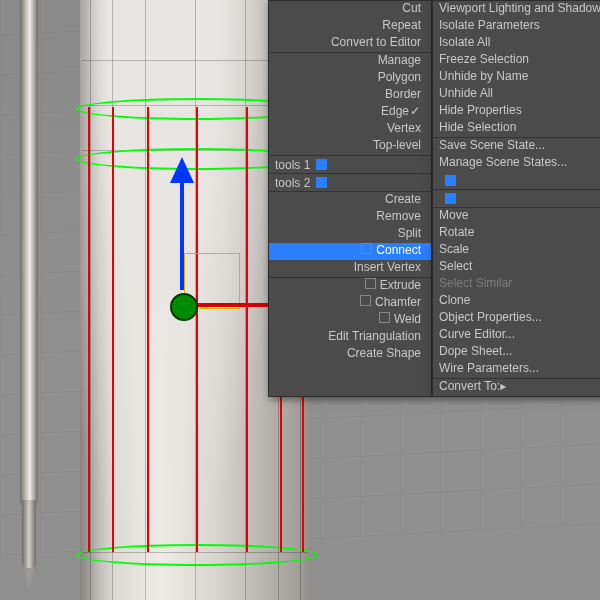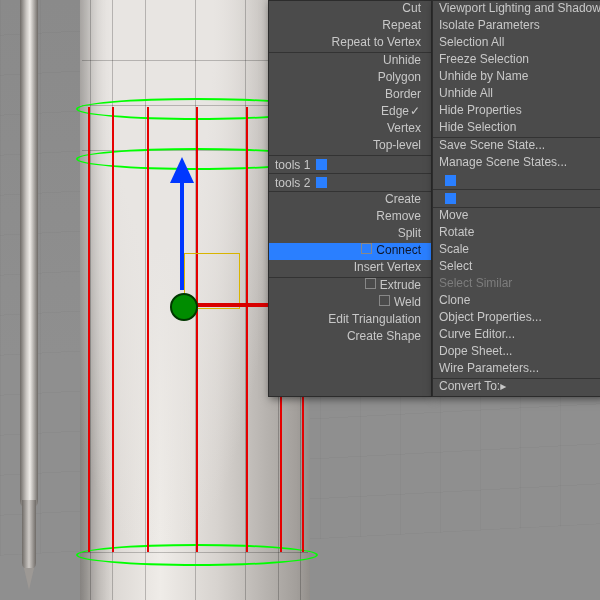--- a/index.html
+++ b/index.html
@@ -32,21 +32,21 @@
   #axY{position:absolute;left:20px;top:0;width:4px;height:115px;background:#0037ff}
   #axYhead{position:absolute;left:10px;top:-18px;width:0;height:0;border-left:12px solid transparent;border-right:12px solid transparent;border-bottom:26px solid #0037ff}
   #axX{position:absolute;left:22px;top:128px;width:128px;height:4px;background:#d80000}
   #axXhead{position:absolute;left:148px;top:118px;width:0;height:0;border-top:12px solid transparent;border-bottom:12px solid transparent;border-left:26px solid #d80000}
   #axZ{position:absolute;left:10px;top:118px;width:24px;height:24px;border-radius:50%;background:#008c00;border:2px solid #003800}
   
   #plane{position:absolute;left:24px;top:78px;width:54px;height:54px;border:1px solid #d8b400}
   
   .menu{position:absolute;background:#4b4b4b;border:1px solid #2c2c2c;box-shadow:2px 2px 8px rgba(0,0,0,.5)}
   .menu .row{display:flex;align-items:flex-start;height:17px;padding:0 10px 0 6px;white-space:nowrap}
-  .menu .row.hi{background:#2a7fff;color:#0f172a}
+  .menu .row.hi{background:#2a7fff;color:#ffffff}
   .menu .row.dis{color:#7d7d7d}
   .chk{display:inline-block;width:12px;text-align:center;color:#c8c8c8}
   .sq{display:inline-block;width:9px;height:9px;border:1px solid #888;margin-right:4px}
   .strip{height:17px;background:#4b4b4b;border-bottom:1px solid #333;display:flex;align-items:center;padding-left:6px}
   .strip .swatch{width:11px;height:11px;margin-left:6px}
   #menuLeft{right:135px;top:0;width:192px}
   #menuLeft .row{justify-content:flex-end;text-align:right}
   #menuRight{right:0;top:0;width:170px}
   #menuRight .row{text-align:left}
   #menuStack{position:absolute;right:0;top:0;width:332px}
@@ -103,25 +103,25 @@
 
   <div style="display:flex">
     <div class="menu" id="menuLeft" style="position:relative;right:auto;flex:0 0 162px">
         <div class="row">
           <span>Cut</span>
         </div>
         <div class="row">
           <span>Repeat</span>
         </div>
         <div class="row">
-          <span>Repeat to Vertex</span>
-        </div>
-        <div class="sep"></div>
-        <div class="row">
-          <span>Unhide</span>
+          <span>Convert to Editor</span>
+        </div>
+        <div class="sep"></div>
+        <div class="row">
+          <span>Manage</span>
         </div>
         <div class="row">
           <span>Polygon</span>
         </div>
         <div class="row">
           <span>Border</span>
         </div>
         <div class="row">
           <span>Edge</span>
           <span class="chk">✓</span>
@@ -157,38 +157,42 @@
         <div class="row">
           <span>Insert Vertex</span>
         </div>
         <div class="sep"></div>
         <div class="row">
           <span class="sq"></span>
           <span>Extrude</span>
         </div>
         <div class="row">
           <span class="sq"></span>
+          <span>Chamfer</span>
+        </div>
+        <div class="row">
+          <span class="sq"></span>
           <span>Weld</span>
         </div>
         <div class="row">
           <span>Edit Triangulation</span>
         </div>
         <div class="row">
           <span>Create Shape</span>
         </div>
       </div>
     <div class="menu" id="menuRight" style="position:relative;flex:0 0 170px">
         <div class="row">
           <span>Viewport Lighting and Shadows</span>
         </div>
         <div class="row">
           <span>Isolate Parameters</span>
         </div>
         <div class="row">
-          <span>Selection All</span>
+          <span>Isolate All</span>
         </div>
         <div class="row">
           <span>Freeze Selection</span>
         </div>
         <div class="row">
           <span>Unhide by Name</span>
         </div>
         <div class="row">
           <span>Unhide All</span>
         </div>

